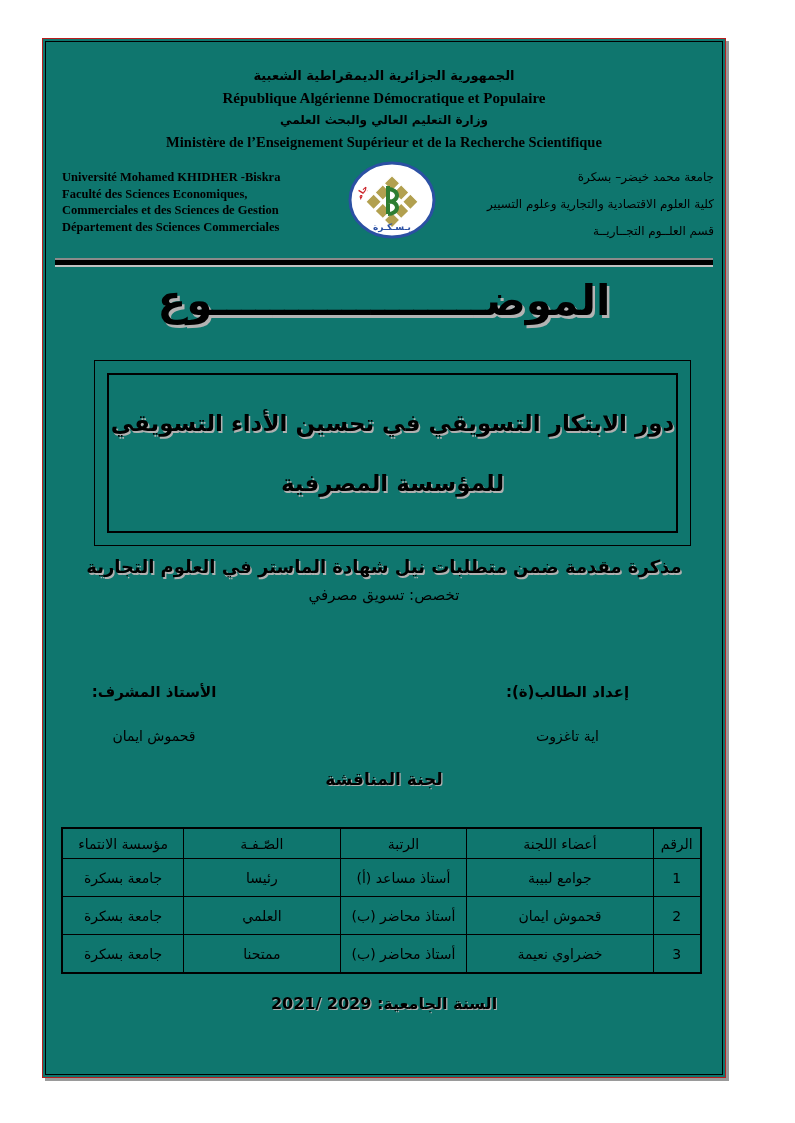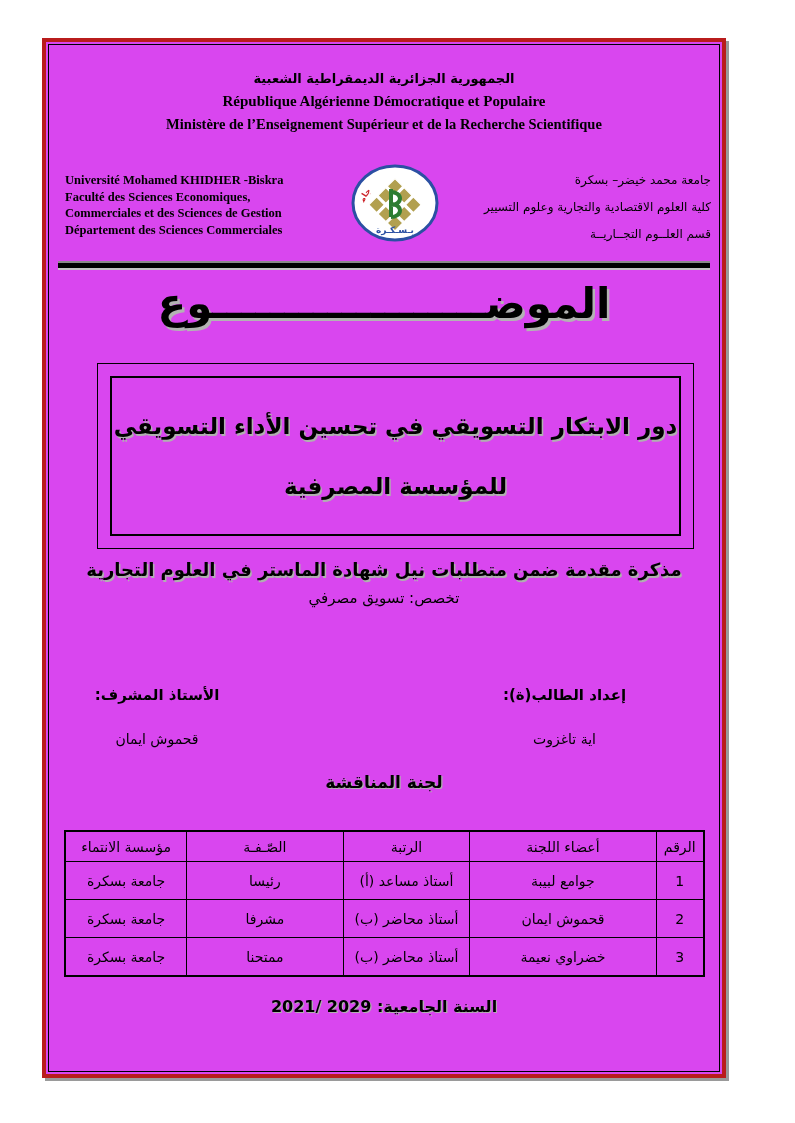--- a/index.html
+++ b/index.html
@@ -3,22 +3,22 @@
 <meta charset="utf-8">
 <style>
   html,body{margin:0;padding:0;}
   body{
     width:795px;height:1123px;background:#ffffff;position:relative;
     font-family:"DejaVu Sans",sans-serif;color:#000;overflow:hidden;
   }
   
   .frame{
     position:absolute;left:42px;top:38px;width:684px;height:1040px;
-    border:4px solid #b91c1c;box-sizing:border-box;padding:2px;
-    box-shadow:3px 3px 0 #9a9a9a;background:#d946ef;
+    border:1px solid #b91c1c;box-sizing:border-box;padding:2px;
+    box-shadow:3px 3px 0 #9a9a9a;background:#0f766e;
   }
   .frame-inner{
     position:relative;width:100%;height:100%;
     border:1px solid #000;box-sizing:border-box;
   }
   
   .nat-header{position:absolute;top:26px;left:0;right:0;text-align:center;}
   .h-ar1{font-size:13px;font-weight:bold;direction:rtl;margin-bottom:7px;}
   .h-fr1{font-family:"Liberation Serif",serif;font-size:15px;font-weight:bold;margin-bottom:6px;}
   .h-ar2{font-size:12px;font-weight:bold;direction:rtl;margin-bottom:7px;}
@@ -89,20 +89,21 @@
 </style>
 </head>
 <body>
 
 <div class="frame">
   <div class="frame-inner">
 
     <div class="nat-header">
       <div class="h-ar1">الجمهورية الجزائرية الديمقراطية الشعبية</div>
       <div class="h-fr1">République Algérienne Démocratique et Populaire</div>
+      <div class="h-ar2">وزارة التعليم العالي والبحث العلمي</div>
       <div class="h-fr2">Ministère de l’Enseignement Supérieur et de la Recherche Scientifique</div>
     </div>
 
     <div class="uni-fr">
       <div>Université Mohamed KHIDHER -Biskra</div>
       <div>Faculté des Sciences Economiques,</div>
       <div>Commerciales et des Sciences de Gestion</div>
       <div>Département des Sciences Commerciales</div>
     </div>
 
@@ -185,21 +186,21 @@
           <td class="cell-num">1</td>
           <td>جوامع لبيبة</td>
           <td>أستاذ مساعد (أ)</td>
           <td>رئيسا</td>
           <td class="cell-aff">جامعة بسكرة</td>
         </tr>
         <tr>
           <td class="cell-num">2</td>
           <td>قحموش ايمان</td>
           <td>أستاذ محاضر (ب)</td>
-          <td>مشرفا</td>
+          <td>العلمي</td>
           <td class="cell-aff">جامعة بسكرة</td>
         </tr>
         <tr>
           <td class="cell-num">3</td>
           <td>خضراوي نعيمة</td>
           <td>أستاذ محاضر (ب)</td>
           <td>ممتحنا</td>
           <td class="cell-aff">جامعة بسكرة</td>
         </tr>
       </tbody>

